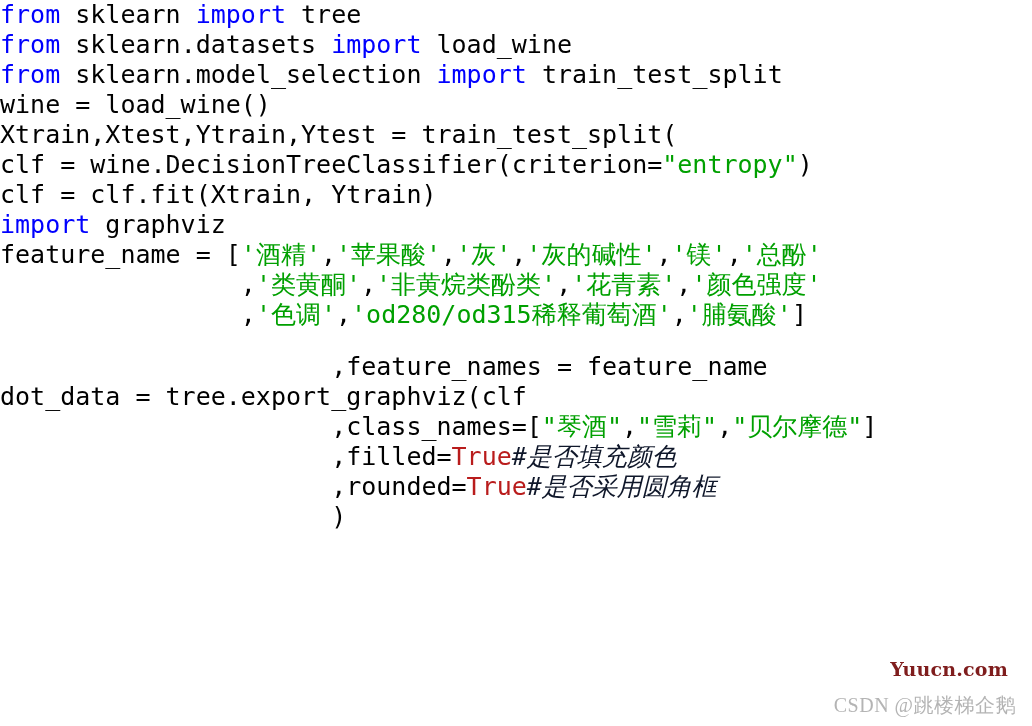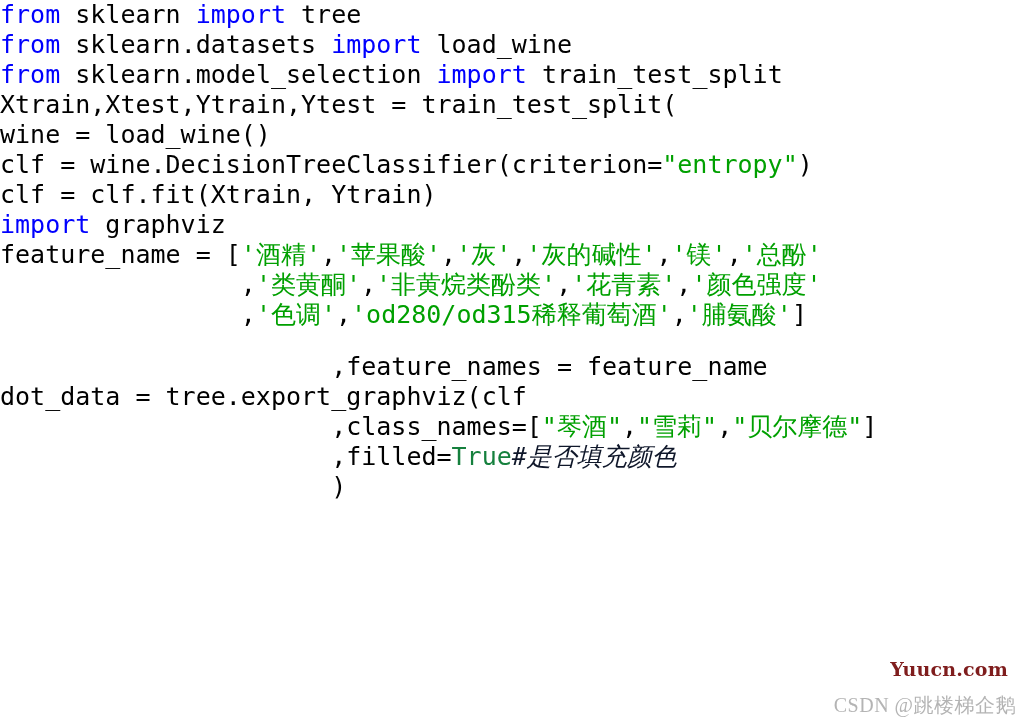--- a/index.html
+++ b/index.html
@@ -33,21 +33,21 @@
     white-space: pre;
     color: #000000;
     font-family: "DejaVu Sans Mono", "Liberation Mono", monospace;
   }
   .code-line.gap {
     height: 22px;
   }
   .tok-kw      { color: #0000ff; }
   .tok-str     { color: #00a000; }
   .tok-num     { color: #8b0000; }
-  .tok-bool    { color: #15803d; }
+  .tok-bool    { color: #b91c1c; }
   .tok-plain   { color: #000000; }
   .tok-comment { color: #0f172a; font-style: italic; }
 
   
   #watermark-site {
     position: absolute;
     right: 24px;
     top: 658px;
     font-family: "DejaVu Serif", "Liberation Serif", serif;
     font-size: 19px;
@@ -67,33 +67,34 @@
 </style>
 </head>
 <body>
 
 <div id="screenshot">
 
   <div id="code-block">
       <div class="code-line"><span class="tok-kw">from</span><span class="tok-plain"> sklearn </span><span class="tok-kw">import</span><span class="tok-plain"> tree</span></div>
       <div class="code-line"><span class="tok-kw">from</span><span class="tok-plain"> sklearn.datasets </span><span class="tok-kw">import</span><span class="tok-plain"> load_wine</span></div>
       <div class="code-line"><span class="tok-kw">from</span><span class="tok-plain"> sklearn.model_selection </span><span class="tok-kw">import</span><span class="tok-plain"> train_test_split</span></div>
+      <div class="code-line"><span class="tok-plain">wine = load_wine()</span></div>
       <div class="code-line"><span class="tok-plain">Xtrain,Xtest,Ytrain,Ytest = train_test_split(</span></div>
-      <div class="code-line"><span class="tok-plain">wine = load_wine()</span></div>
       <div class="code-line"><span class="tok-plain">clf = wine.DecisionTreeClassifier(criterion=</span><span class="tok-str">"entropy"</span><span class="tok-plain">)</span></div>
       <div class="code-line"><span class="tok-plain">clf = clf.fit(Xtrain, Ytrain)</span></div>
       <div class="code-line"><span class="tok-kw">import</span><span class="tok-plain"> graphviz</span></div>
       <div class="code-line"><span class="tok-plain">feature_name = [</span><span class="tok-str">'酒精'</span><span class="tok-plain">,</span><span class="tok-str">'苹果酸'</span><span class="tok-plain">,</span><span class="tok-str">'灰'</span><span class="tok-plain">,</span><span class="tok-str">'灰的碱性'</span><span class="tok-plain">,</span><span class="tok-str">'镁'</span><span class="tok-plain">,</span><span class="tok-str">'总酚'</span></div>
       <div class="code-line"><span class="tok-plain">                ,</span><span class="tok-str">'类黄酮'</span><span class="tok-plain">,</span><span class="tok-str">'非黄烷类酚类'</span><span class="tok-plain">,</span><span class="tok-str">'花青素'</span><span class="tok-plain">,</span><span class="tok-str">'颜色强度'</span></div>
       <div class="code-line"><span class="tok-plain">                ,</span><span class="tok-str">'色调'</span><span class="tok-plain">,</span><span class="tok-str">'od280/od315稀释葡萄酒'</span><span class="tok-plain">,</span><span class="tok-str">'脯氨酸'</span><span class="tok-plain">]</span></div>
       <div class="code-line gap">&nbsp;</div>
       <div class="code-line"><span class="tok-plain">                      ,feature_names = feature_name</span></div>
       <div class="code-line"><span class="tok-plain">dot_data = tree.export_graphviz(clf</span></div>
       <div class="code-line"><span class="tok-plain">                      ,class_names=[</span><span class="tok-str">"琴酒"</span><span class="tok-plain">,</span><span class="tok-str">"雪莉"</span><span class="tok-plain">,</span><span class="tok-str">"贝尔摩德"</span><span class="tok-plain">]</span></div>
       <div class="code-line"><span class="tok-plain">                      ,filled=</span><span class="tok-bool">True</span><span class="tok-comment">#是否填充颜色</span></div>
+      <div class="code-line"><span class="tok-plain">                      ,rounded=</span><span class="tok-bool">True</span><span class="tok-comment">#是否采用圆角框</span></div>
       <div class="code-line"><span class="tok-plain">                      )</span></div>
     </div>
 
   <div id="watermark-site">Yuucn.com</div>
 
   <div id="watermark-csdn">CSDN @跳楼梯企鹅</div>
 
 </div>
 
 </body></html>

